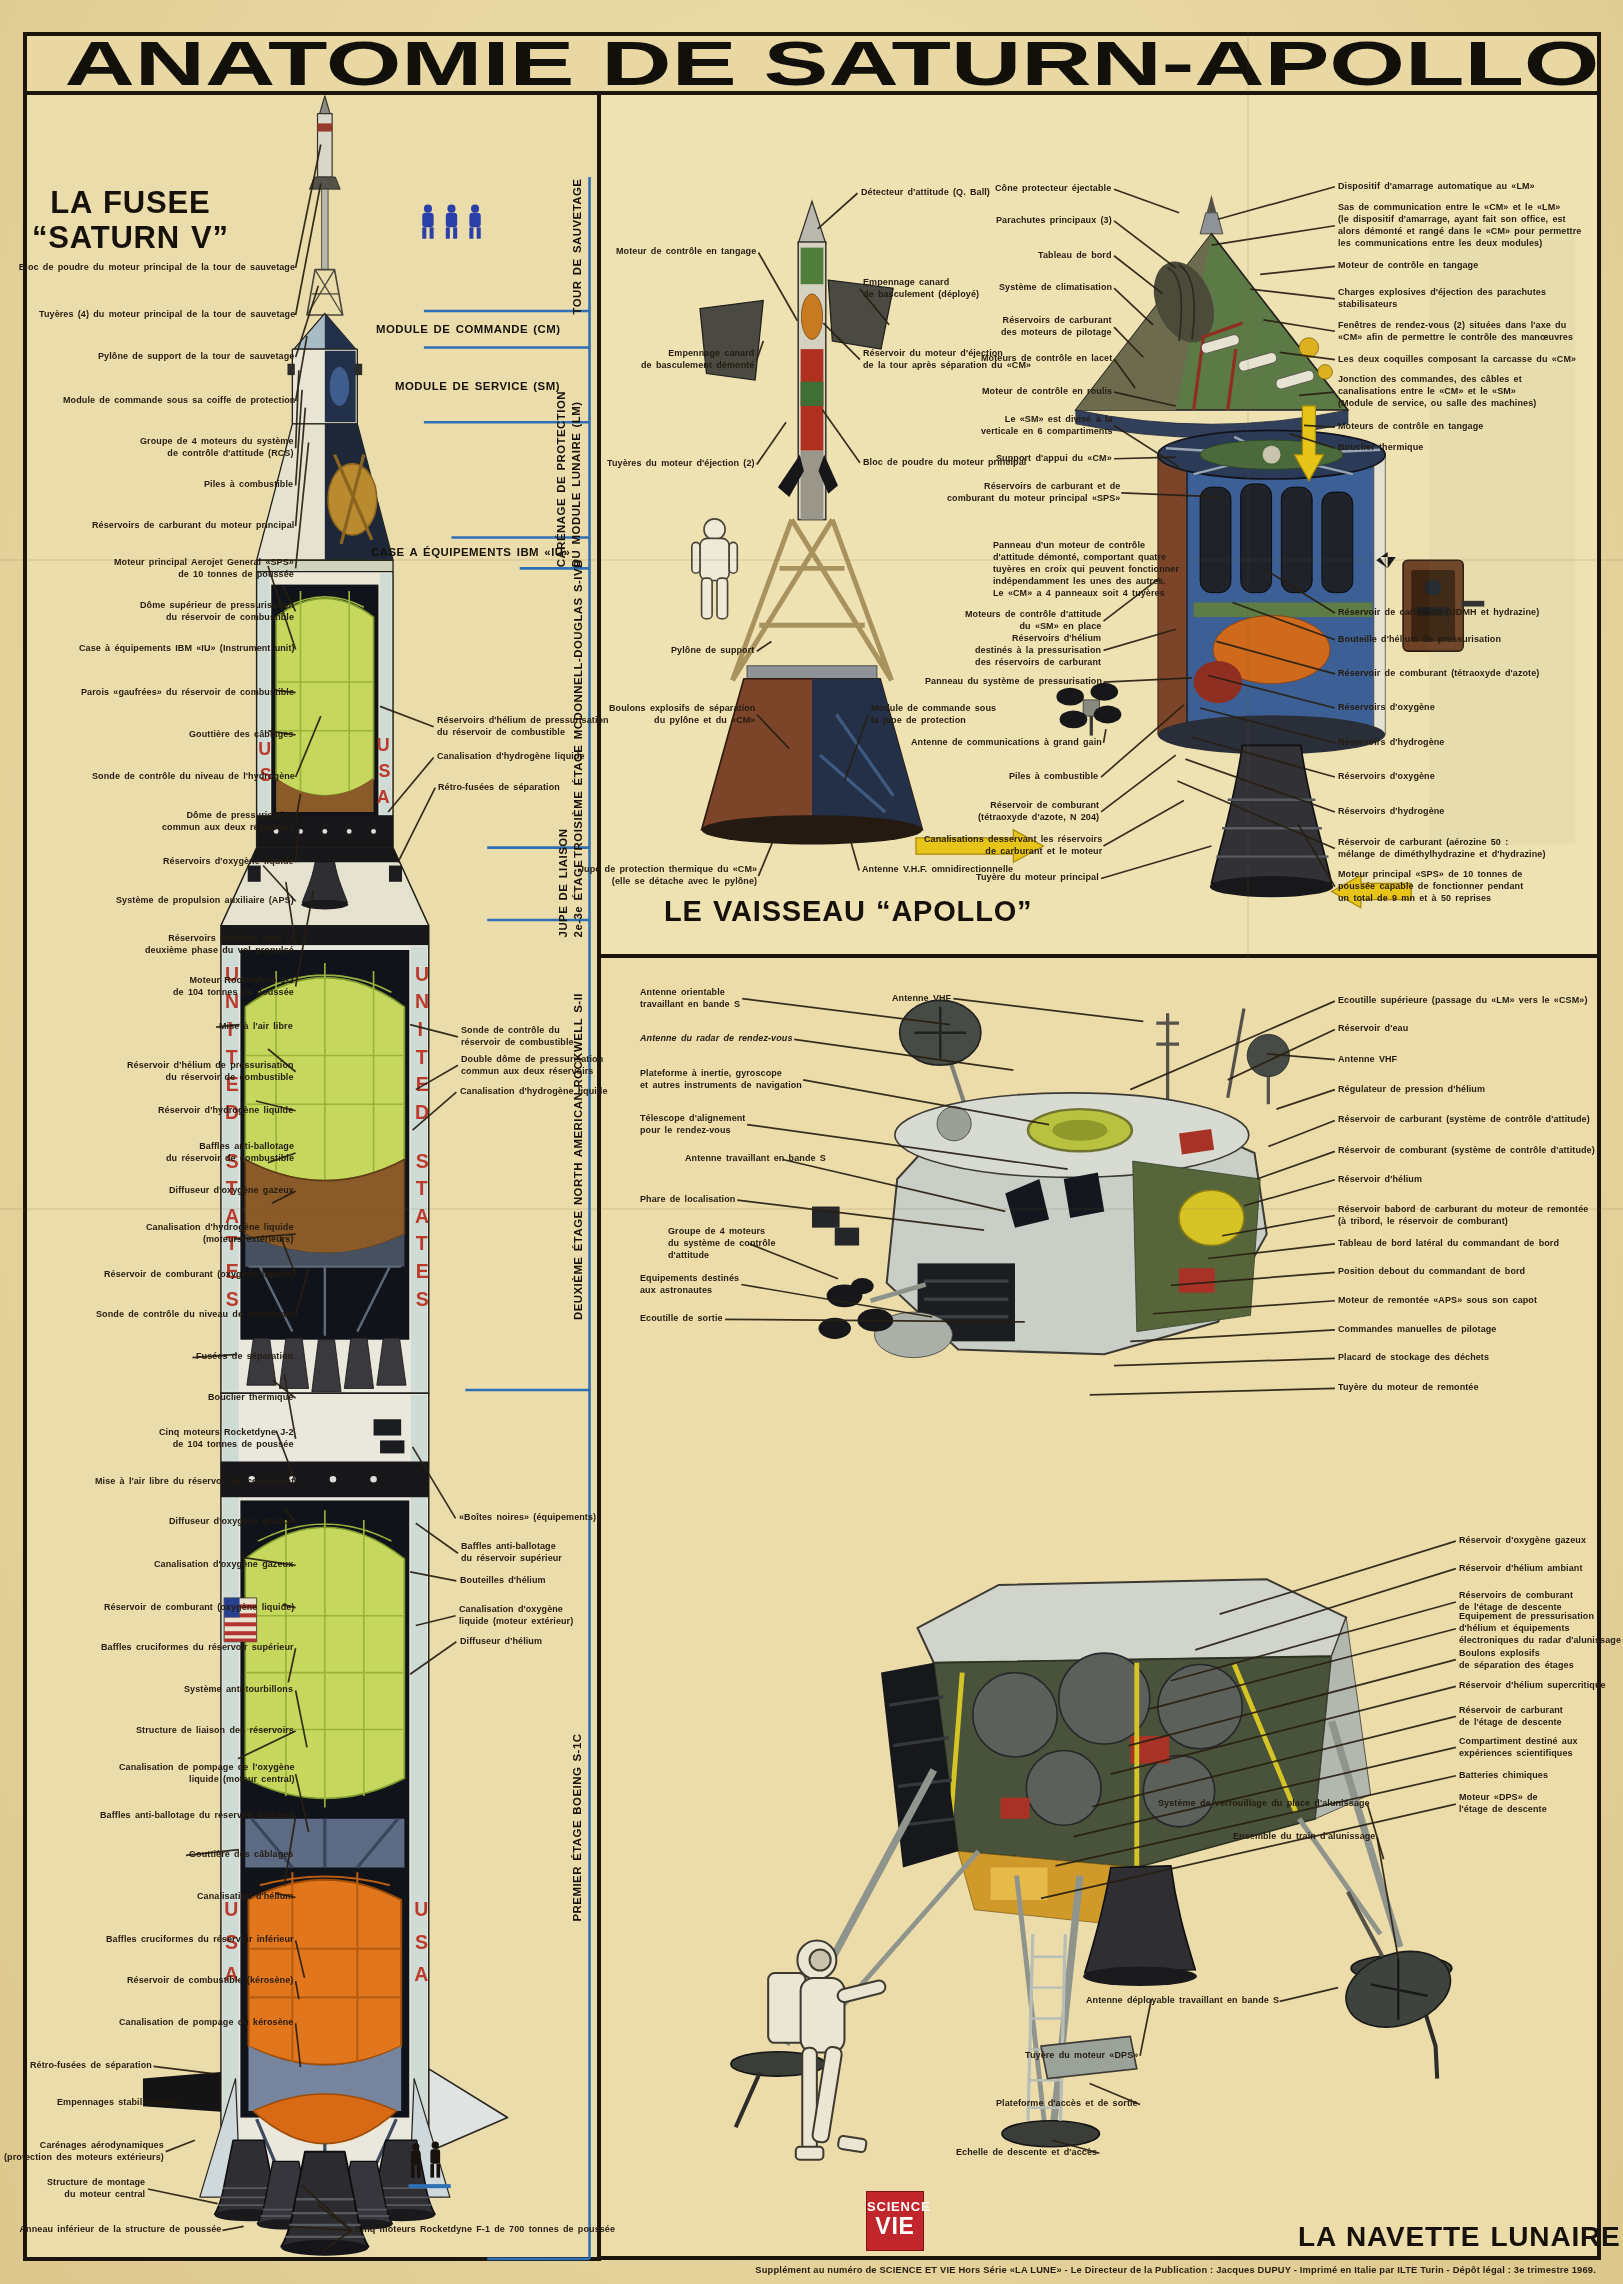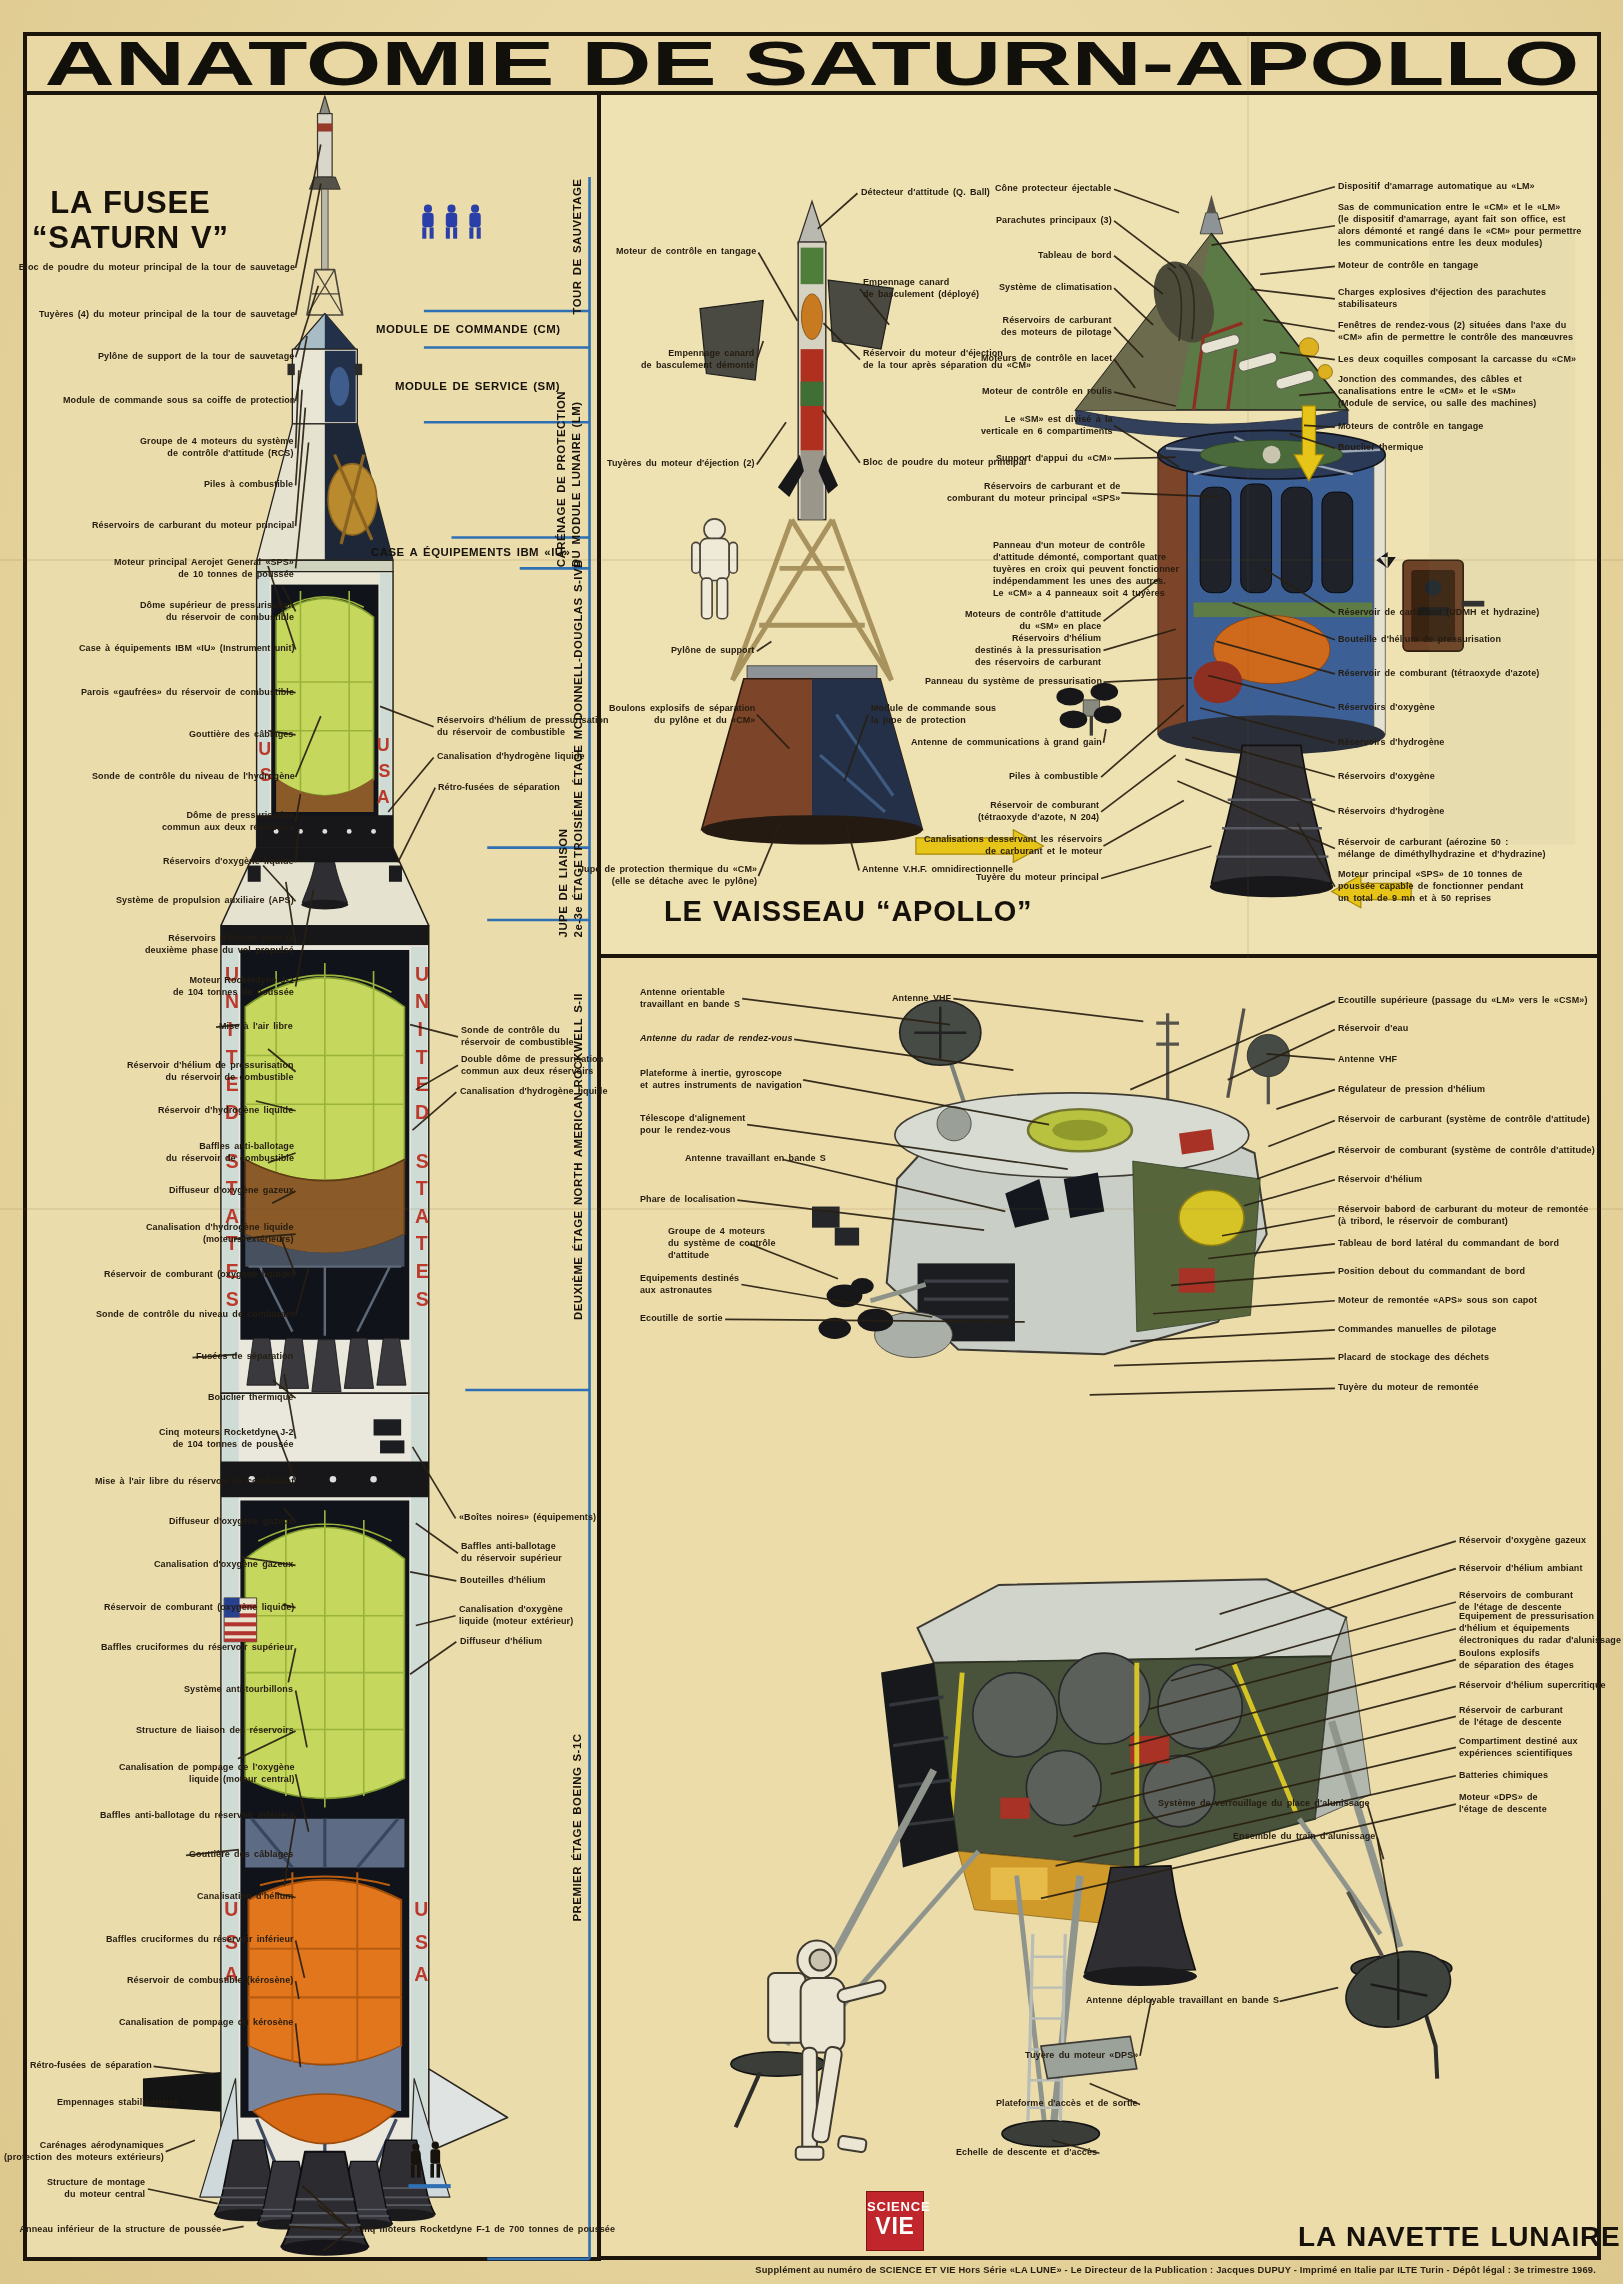--- a/index.html
+++ b/index.html
@@ -1,20 +1,20 @@
 <!DOCTYPE html>
 <html style="font-size:13px"><head>
 <meta charset="utf-8">
 <style>
   html,body{margin:0;padding:0;}
   body{width:1624px;height:2284px;position:relative;overflow:hidden;
        background:#e4d29b;font-family:"Liberation Sans",sans-serif;}
   #paper{position:absolute;inset:0;
        background:radial-gradient(ellipse at 50% 40%, #efe0b0 0%, #e8d7a2 55%, #dcc78c 100%);}
-  .panel{position:absolute;border:4px solid #1b150c;box-sizing:border-box;}
+  .panel{position:absolute;border:4px solid #1b150c;box-sizing:border-box;padding-left:20px;}
   #titleband{left:23px;top:32px;width:1578px;height:63px;background:#e9d8a3;}
   #p-saturn{left:23px;top:91px;width:578px;height:2170px;background:#ebdcab;}
   #p-apollo{left:597px;top:91px;width:1004px;height:867px;background:#eee1b2;}
   #p-lm{left:597px;top:954px;width:1004px;height:1306px;background:#ecdcaa;}
   #art,#leads{position:absolute;left:0;top:0;width:1624px;height:2284px;pointer-events:none;}
   #leads line{stroke:#281f12;stroke-width:2.1;opacity:.92;}
   #labels-layer{position:absolute;inset:0;}
   .lbl{position:absolute;font-weight:700;font-size:9px;line-height:1.32;color:#241c10;
        white-space:pre-line;letter-spacing:0.1px;word-spacing:1.6px;}
   .lbl.stage{font-size:11.4px;letter-spacing:0.5px;color:#16110a;white-space:pre;}

